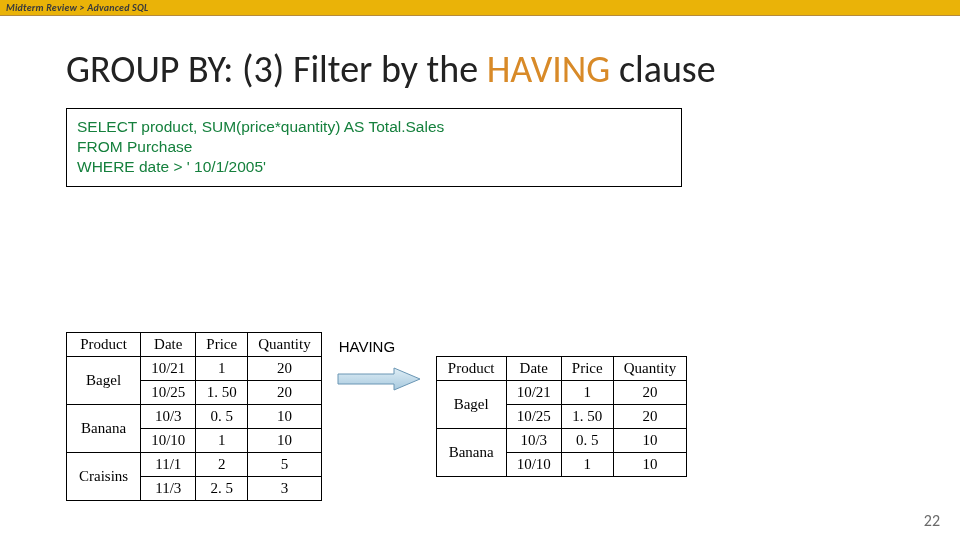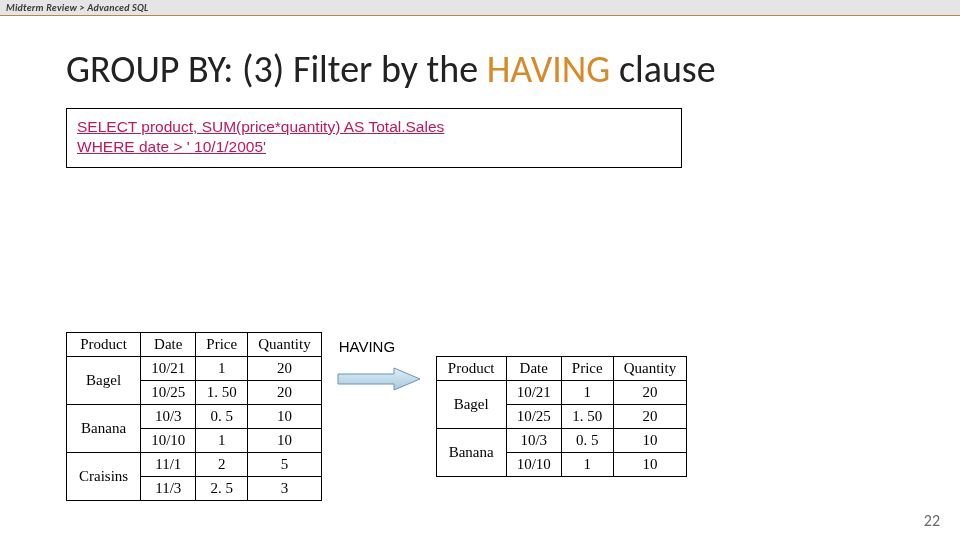--- a/index.html
+++ b/index.html
@@ -7,21 +7,21 @@
     padding: 0;
     width: 960px;
     height: 540px;
     background: #ffffff;
     font-family: Calibri, "Segoe UI", Arial, sans-serif;
     color: #000;
     position: relative;
     overflow: hidden;
   }
   .breadcrumb {
-    background: #e5e5e5;
+    background: #eab308;
     border-bottom: 1px solid #b58a3c;
     font-size: 10px;
     font-weight: 700;
     font-style: italic;
     color: #3b3b3b;
     padding: 1px 6px 1px 6px;
     letter-spacing: 0.2px;
   }
   .title {
     font-family: "Calibri Light", Calibri, Arial, sans-serif;
@@ -32,22 +32,21 @@
   }
   .title .accent { color: #d88a28; }
   .sql-box {
     margin-left: 66px;
     width: 594px;
     border: 1px solid #000;
     padding: 8px 10px 10px 10px;
     font-family: Arial, Helvetica, sans-serif;
     font-size: 15.5px;
     line-height: 1.28;
-    color: #be185d;
-    text-decoration: underline;
+    color: #15803d;
   }
   .sql-box .kw { font-weight: 400; }
   .sql-box .hv { font-weight: 700; }
   .tables-wrap {
     position: absolute;
     left: 66px;
     top: 326px;
     display: flex;
     flex-direction: row;
     align-items: center;
@@ -102,20 +101,21 @@
 <body>
 
 <div class="breadcrumb">Midterm Review  &gt;  Advanced SQL</div>
 
 <h1 class="title">
   <span>GROUP BY: (3) Filter by the </span><span class="accent">HAVING</span><span> clause</span>
 </h1>
 
 <div class="sql-box">
   <div><span class="kw">SELECT   product, SUM(price*quantity) AS Total.Sales</span></div>
+  <div>FROM     Purchase</div>
   <div>WHERE    date &gt; ' 10/1/2005'</div>
 </div>
 
 <div class="tables-wrap">
 
   <table class="data" id="left-table">
     <thead>
       <tr>
         <th>Product</th>
         <th>Date</th>

